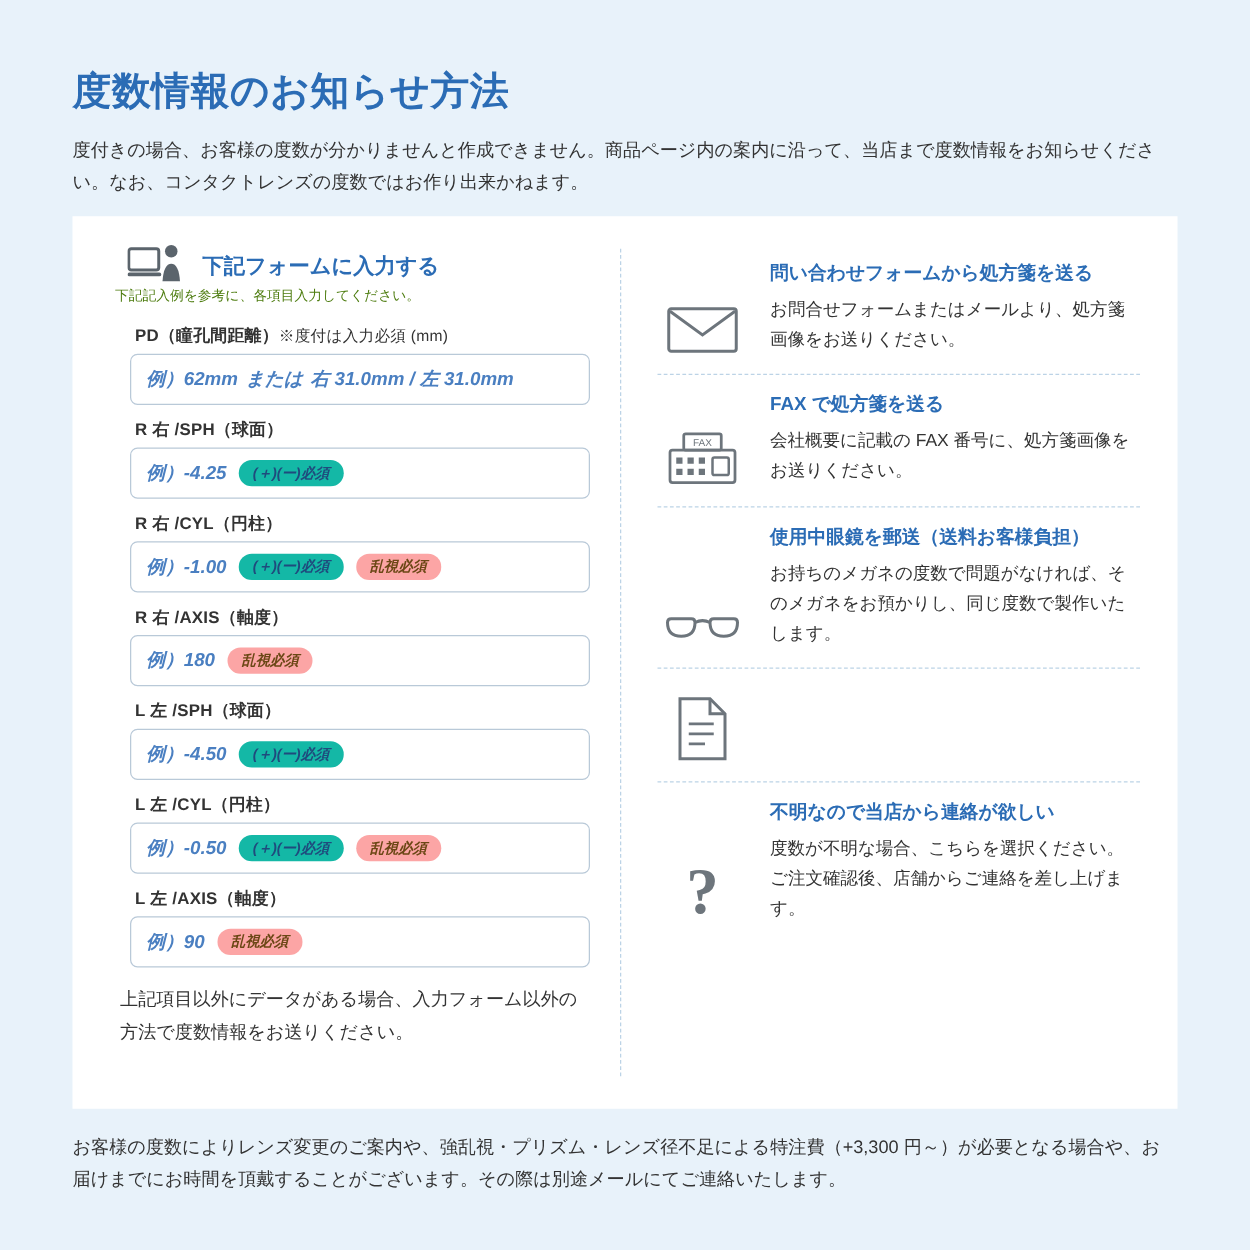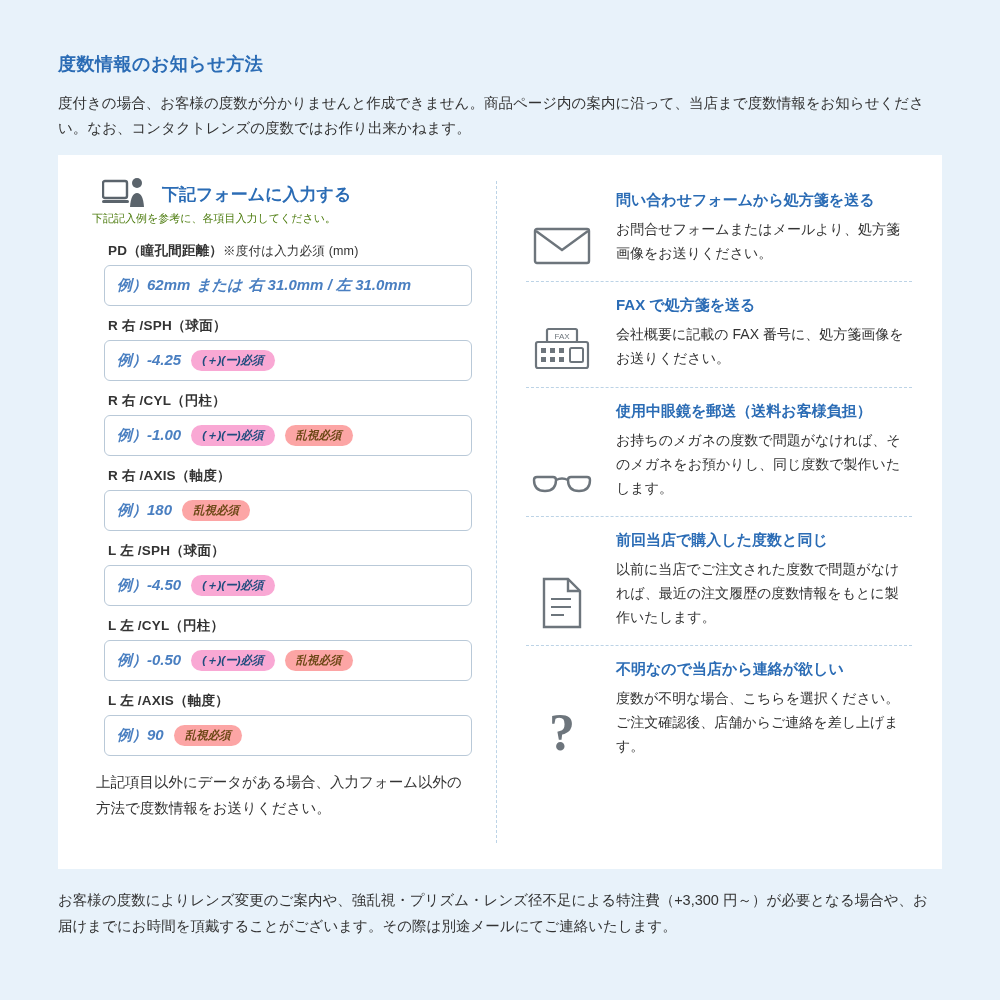--- a/index.html
+++ b/index.html
@@ -16,21 +16,21 @@
   }
   .page {
     position: relative;
     width: 1000px;
     height: 1000px;
     box-sizing: border-box;
     padding: 40px 58px 0 58px;
   }
   .main-title {
     color: #2b6cb5;
-    font-size: 18px;
+    font-size: 31px;
     font-weight: bold;
     letter-spacing: 0.5px;
     margin: 12px 0 14px 0;
   }
   .intro {
     font-size: 14.5px;
     line-height: 1.75;
     color: #333;
     margin-bottom: 14px;
     max-width: 890px;
@@ -105,21 +105,21 @@
   }
   .tag {
     font-size: 11.5px;
     border-radius: 11px;
     padding: 3px 11px;
     margin-left: 10px;
     white-space: nowrap;
     font-weight: bold;
   }
   .tag-blue {
-    background: #f9a8d4;
+    background: #14b8a6;
     color: #1f4b7d;
   }
   .tag-orange {
     background: #fca5a5;
     color: #6b4715;
   }
   .left-foot {
     font-size: 14.5px;
     line-height: 1.75;
     margin: 14px 0 0 6px;
@@ -294,24 +294,20 @@
       </div>
 
       <div class="r-item">
         <div class="r-icon">
           <svg width="44" height="52" viewBox="0 0 44 52">
             <path d="M4 2 h24 l12 12 v36 h-36 z" fill="none" stroke="#6d757c" stroke-width="2.4"></path>
             <path d="M28 2 v12 h12" fill="none" stroke="#6d757c" stroke-width="2.4"></path>
             <path d="M11 22 h20 M11 30 h20 M11 38 h13" stroke="#6d757c" stroke-width="2.2" fill="none"></path>
           </svg>
         </div>
-        <div class="r-body">
-          <div class="r-title">前回当店で購入した度数と同じ</div>
-          <div class="r-text">以前に当店でご注文された度数で問題がなければ、最近の注文履歴の度数情報をもとに製作いたします。</div>
-        </div>
       </div>
 
       <div class="r-item">
         <div class="r-icon">
           <svg width="44" height="52" viewBox="0 0 44 52">
             <text x="22" y="44" font-size="52" text-anchor="middle" fill="#6d757c" font-family="Liberation Serif, serif" font-weight="bold">?</text>
           </svg>
         </div>
         <div class="r-body">
           <div class="r-title">不明なので当店から連絡が欲しい</div>

